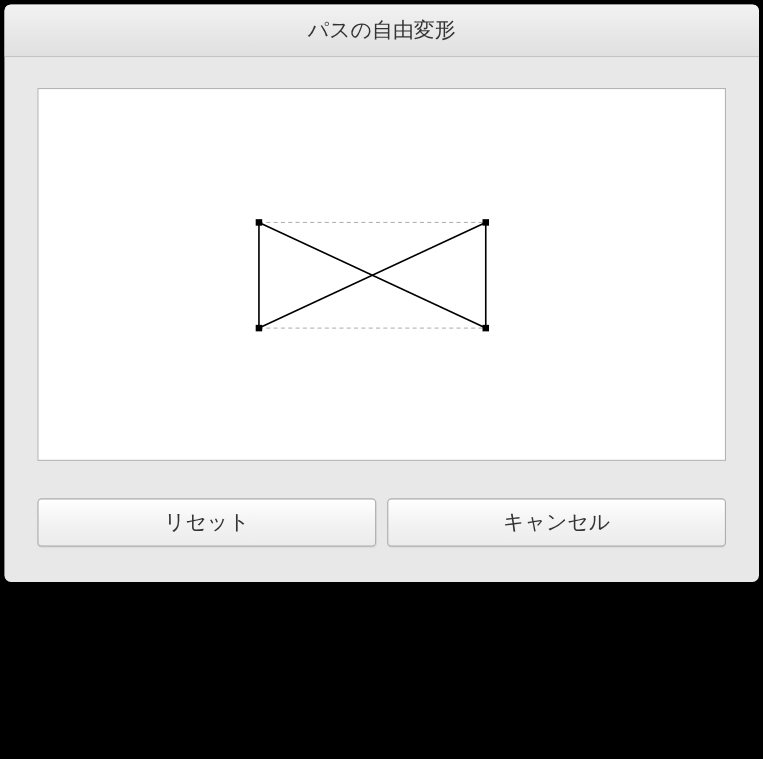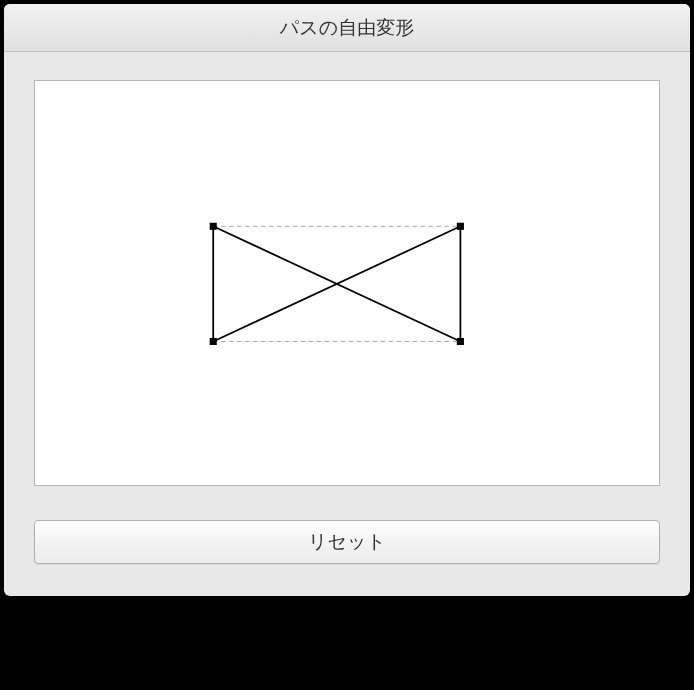--- a/index.html
+++ b/index.html
@@ -12,21 +12,21 @@
       font-family: "Hiragino Kaku Gothic Pro", "Lucida Grande", sans-serif;
       width: 694px;
       height: 690px;
       overflow: hidden;
     }
     .window {
       position: absolute;
       left: 4px;
       top: 4px;
       width: 686px;
-      height: 592px;
+      height: 525px;
       background: #e8e8e8;
       border-radius: 6px;
       box-shadow: 0 0 0 1px rgba(0,0,0,0.3);
       display: flex;
       flex-direction: column;
     }
     .titlebar {
       height: 48px;
       background: linear-gradient(to bottom, #f2f2f2 0%, #e0e0e0 100%);
       border-bottom: 1px solid #bfbfbf;
@@ -108,15 +108,16 @@
         <g>
           <rect x="157" y="160" width="8" height="8" fill="#000"></rect>
           <rect x="436" y="160" width="8" height="8" fill="#000"></rect>
           <rect x="436" y="290" width="8" height="8" fill="#000"></rect>
           <rect x="157" y="290" width="8" height="8" fill="#000"></rect>
         </g>
       </svg>
     </div>
     <div class="button-row">
       <button class="btn">リセット</button>
+      <button class="btn">キャンセル</button>
     </div>
   </div>
 </div>
 
 </body></html>

